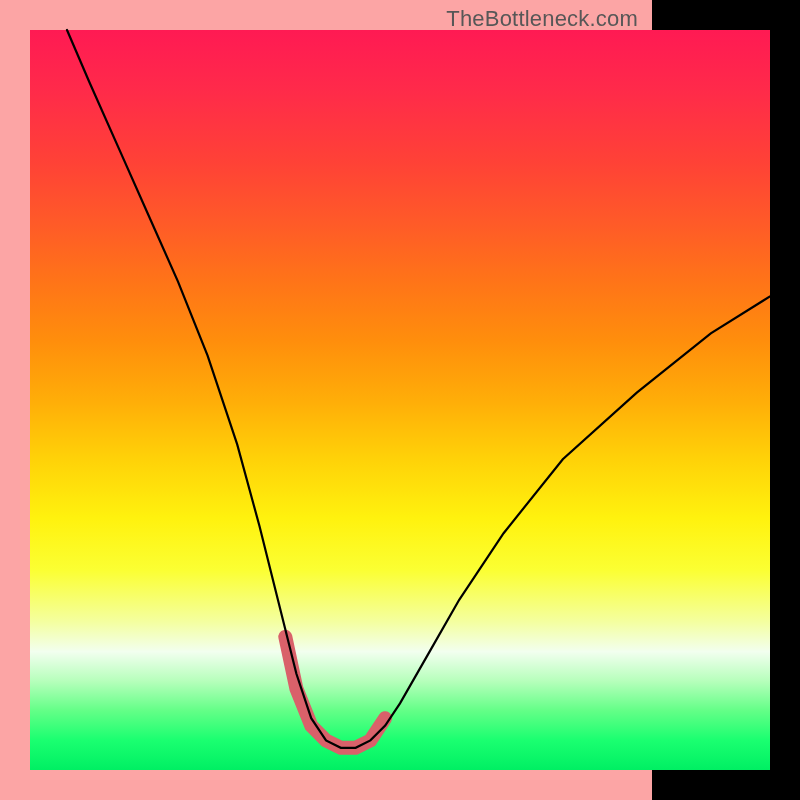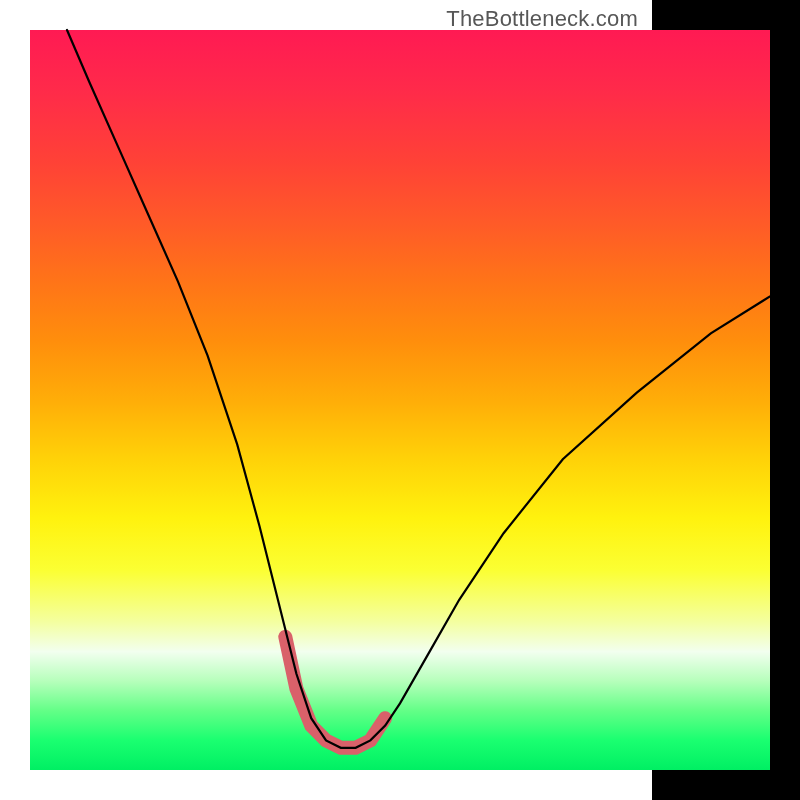--- a/index.html
+++ b/index.html
@@ -1,21 +1,21 @@
 <!DOCTYPE html>
 <html><head>
 <meta charset="utf-8">
 <style>
   * { margin: 0; padding: 0; box-sizing: border-box; }
   html, body { width: 800px; height: 800px; overflow: hidden; background: #000; }
   .frame {
     position: relative;
     width: 652px;
     height: 800px;
-    background: #ffffff;
+    background: #fca5a5;
   }
   .watermark {
     position: absolute;
     top: 6px;
     right: 14px;
     font-family: Arial, Helvetica, sans-serif;
     font-size: 22px;
     color: #575757;
     letter-spacing: 0.2px;
   }

